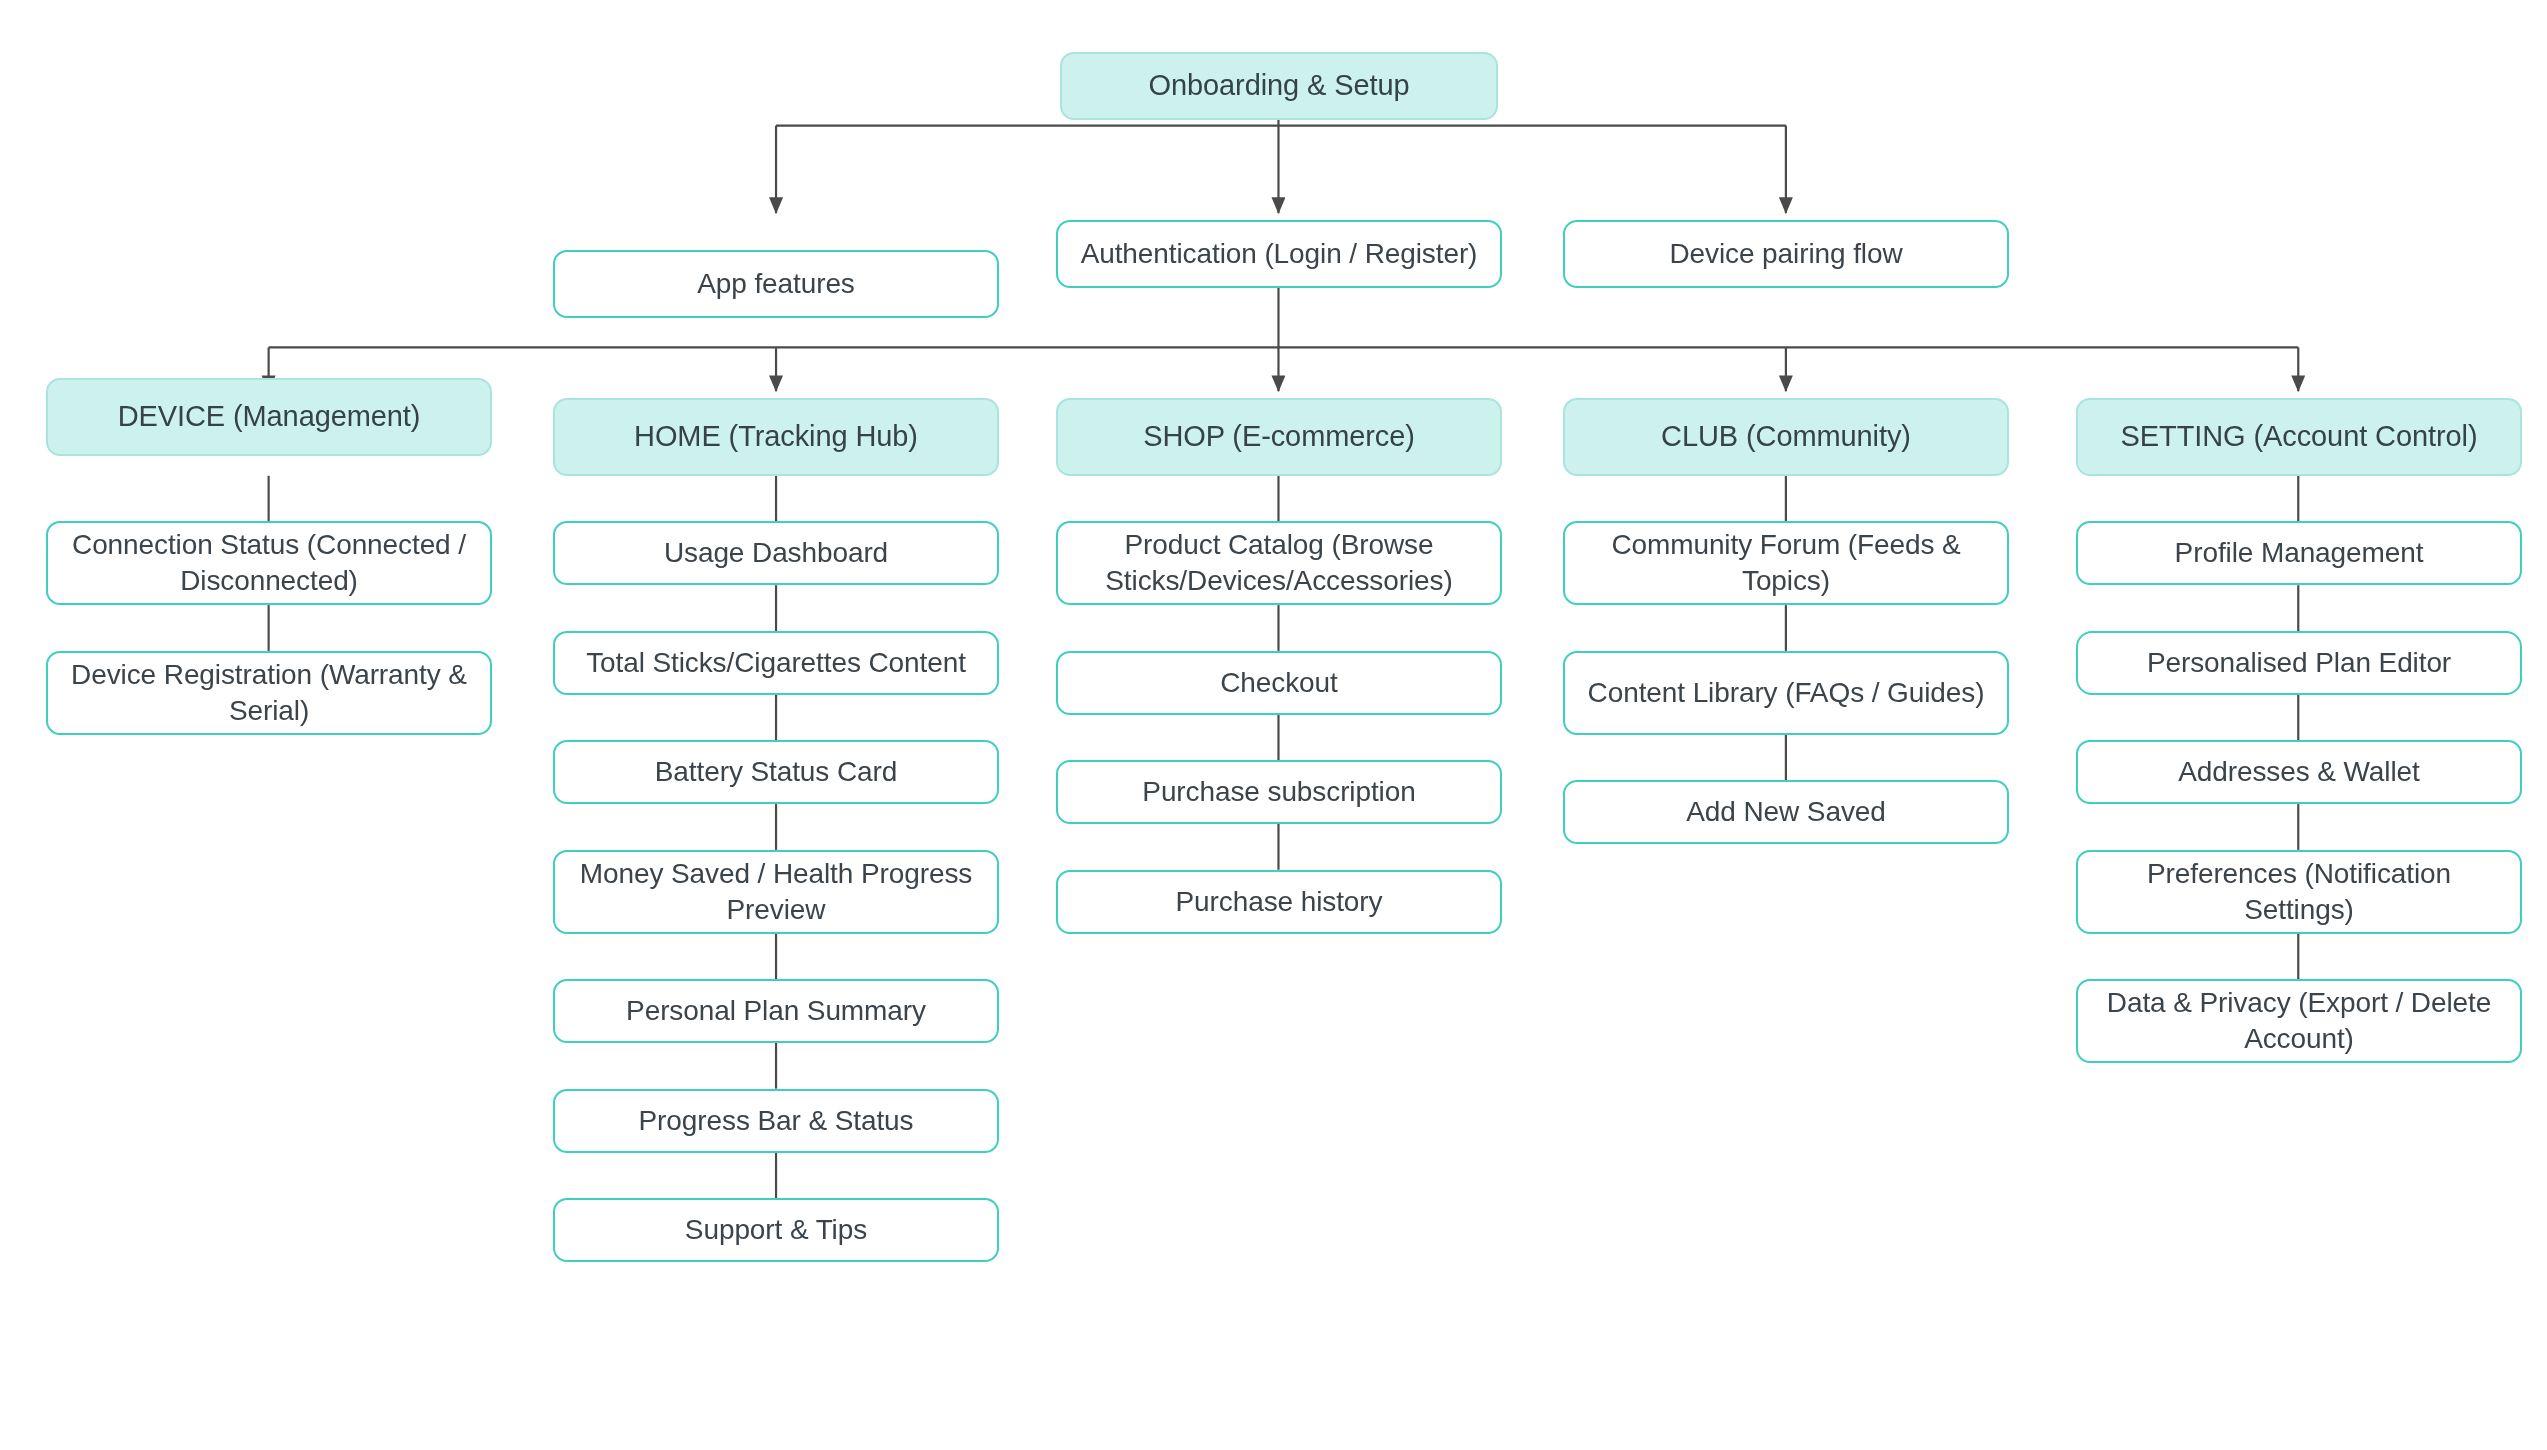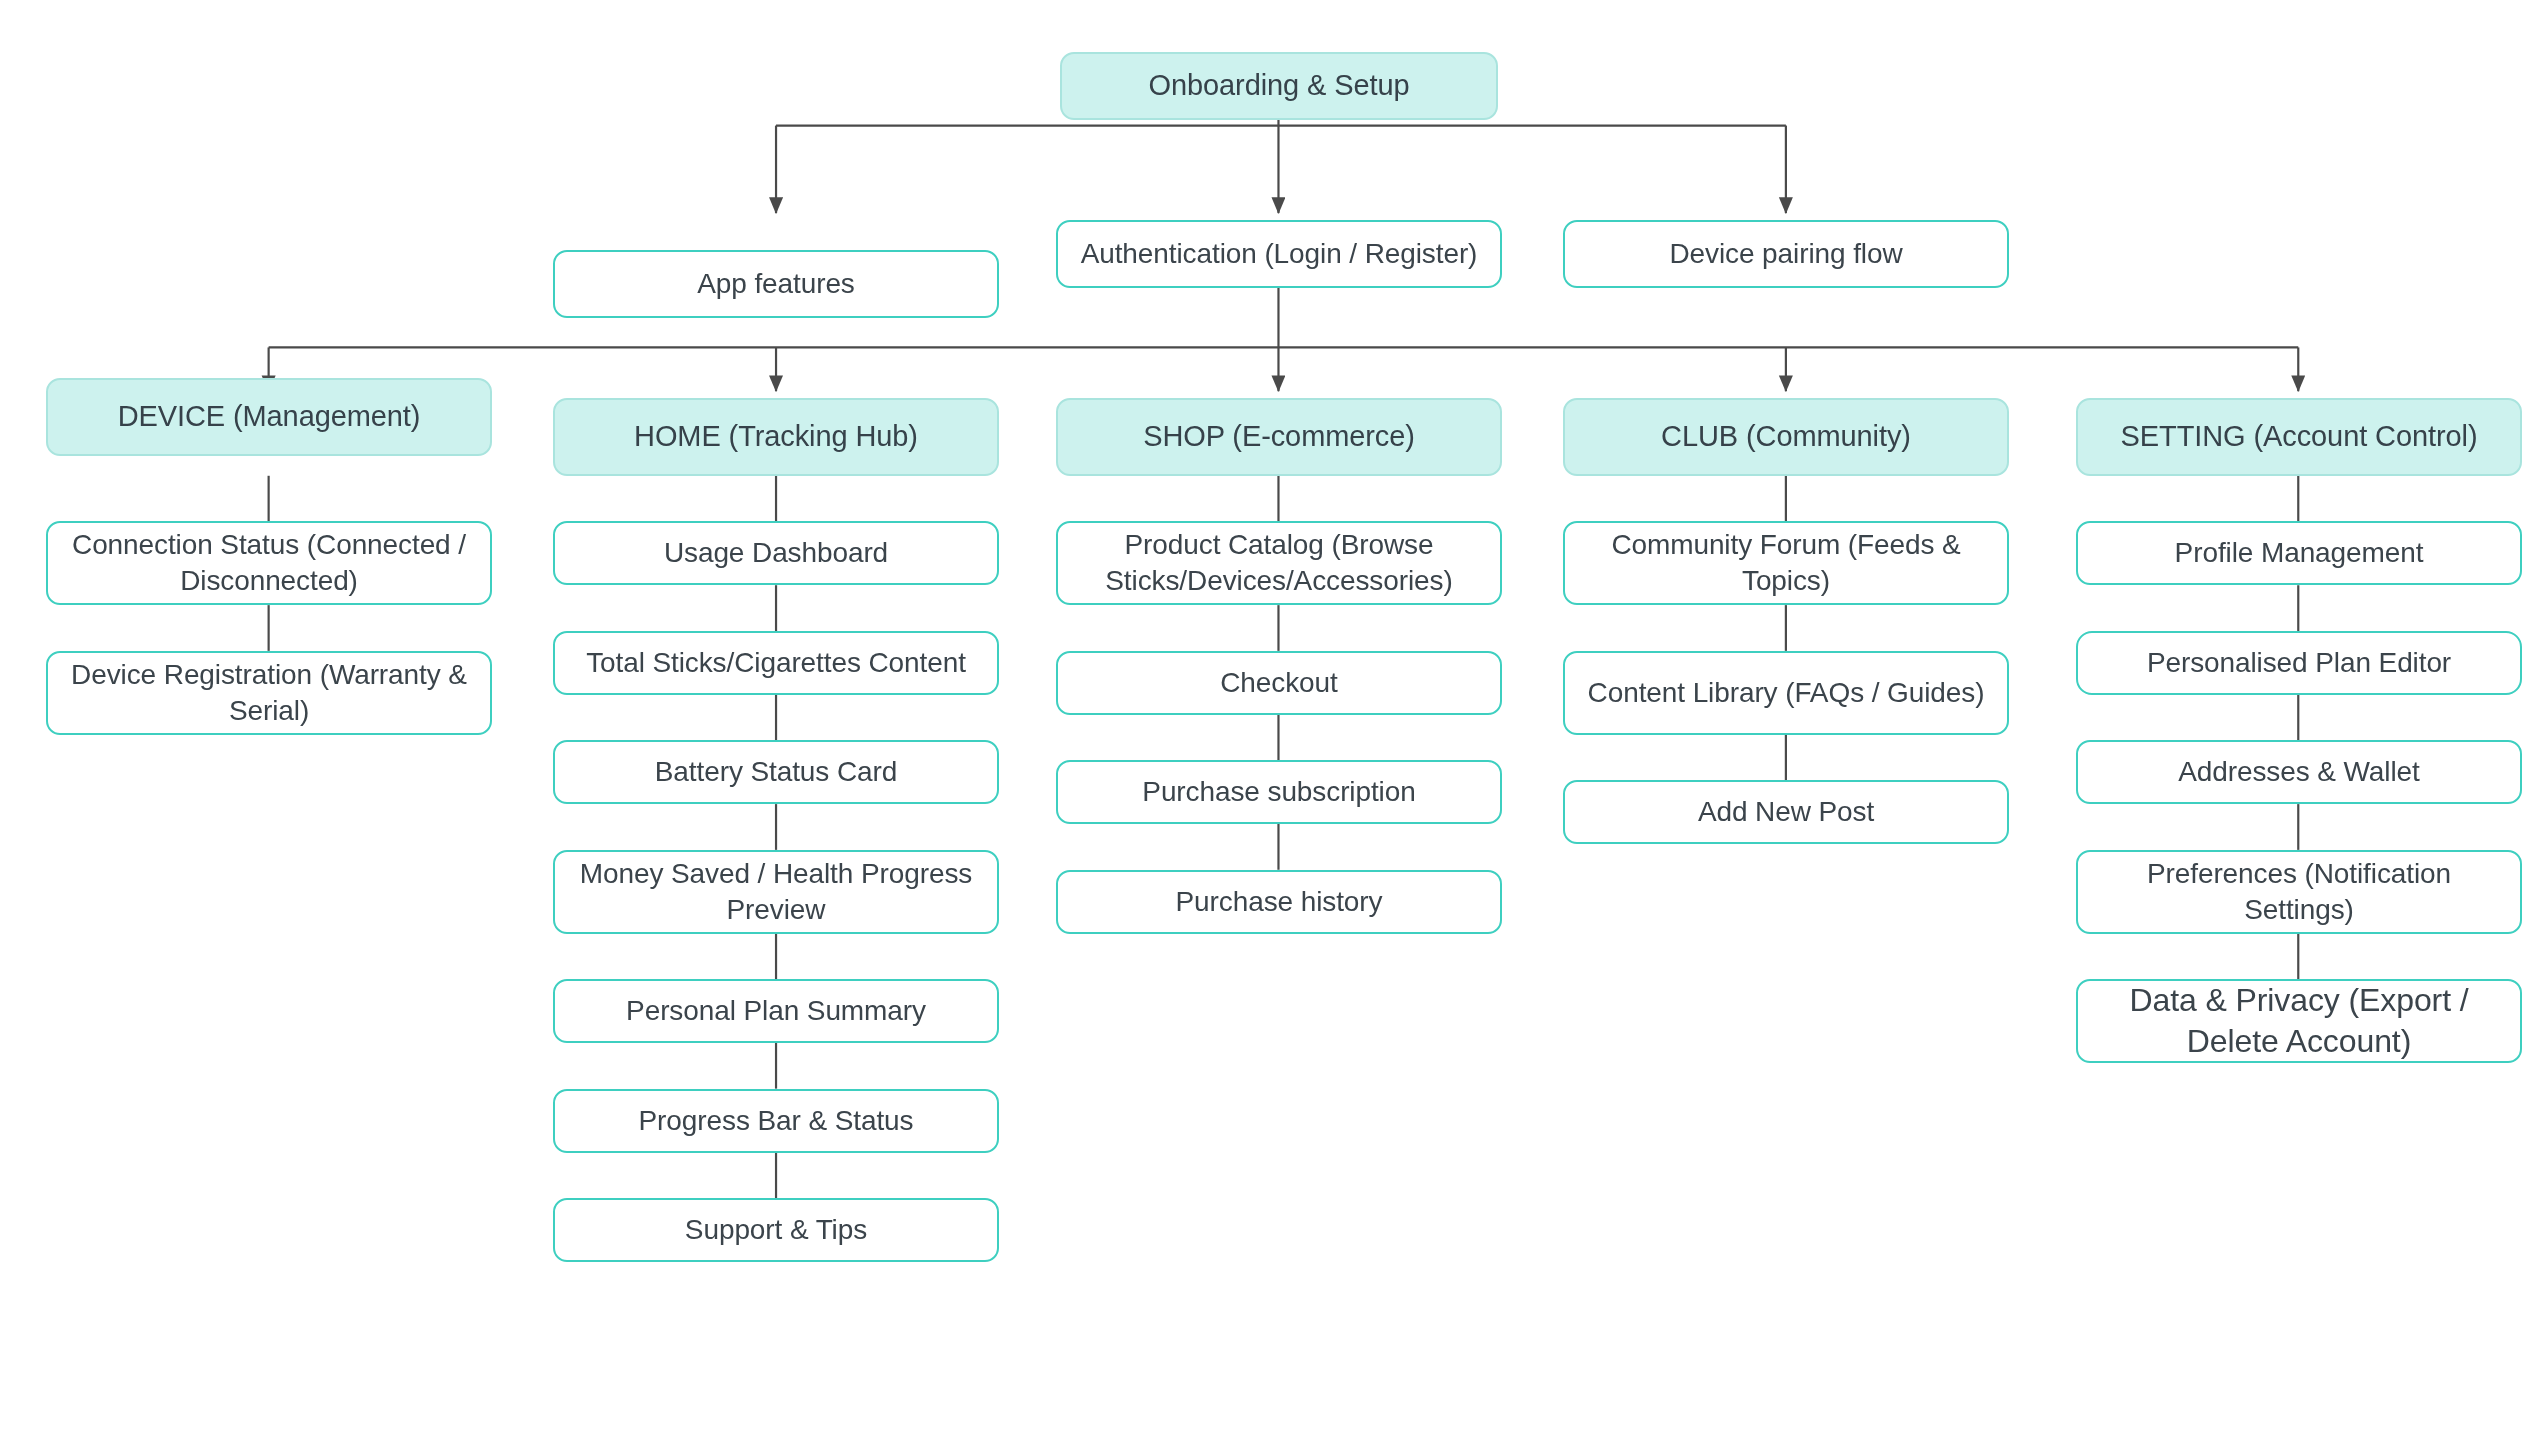--- a/index.html
+++ b/index.html
@@ -159,34 +159,34 @@
     <div class="node accent" style="left: 1563px; top: 398px; width: 446px; height: 78px; font-size: 29px;">
       <span class="label">CLUB (Community)</span>
     </div>
     <div class="node" style="left: 1563px; top: 521px; width: 446px; height: 84px; font-size: 28px;">
       <span class="label">Community Forum (Feeds &amp; Topics)</span>
     </div>
     <div class="node" style="left: 1563px; top: 651px; width: 446px; height: 84px; font-size: 28px;">
       <span class="label">Content Library (FAQs / Guides)</span>
     </div>
     <div class="node" style="left: 1563px; top: 780px; width: 446px; height: 64px; font-size: 28px;">
-      <span class="label">Add New Post</span>
+      <span class="label">Add New Saved</span>
     </div>
     <div class="node accent" style="left: 2076px; top: 398px; width: 446px; height: 78px; font-size: 29px;">
       <span class="label">SETTING (Account Control)</span>
     </div>
     <div class="node" style="left: 2076px; top: 521px; width: 446px; height: 64px; font-size: 28px;">
       <span class="label">Profile Management</span>
     </div>
     <div class="node" style="left: 2076px; top: 631px; width: 446px; height: 64px; font-size: 28px; border-radius: 16px;">
       <span class="label">Personalised Plan Editor</span>
     </div>
     <div class="node" style="left: 2076px; top: 740px; width: 446px; height: 64px; font-size: 28px;">
       <span class="label">Addresses &amp; Wallet</span>
     </div>
     <div class="node" style="left: 2076px; top: 850px; width: 446px; height: 84px; font-size: 28px;">
       <span class="label">Preferences (Notification Settings)</span>
     </div>
-    <div class="node" style="left: 2076px; top: 979px; width: 446px; height: 84px; font-size: 32px;">
+    <div class="node" style="left: 2076px; top: 979px; width: 446px; height: 84px; font-size: 28px;">
       <span class="label">Data &amp; Privacy (Export / Delete Account)</span>
     </div>
   </div>
 
 
 </body></html>

